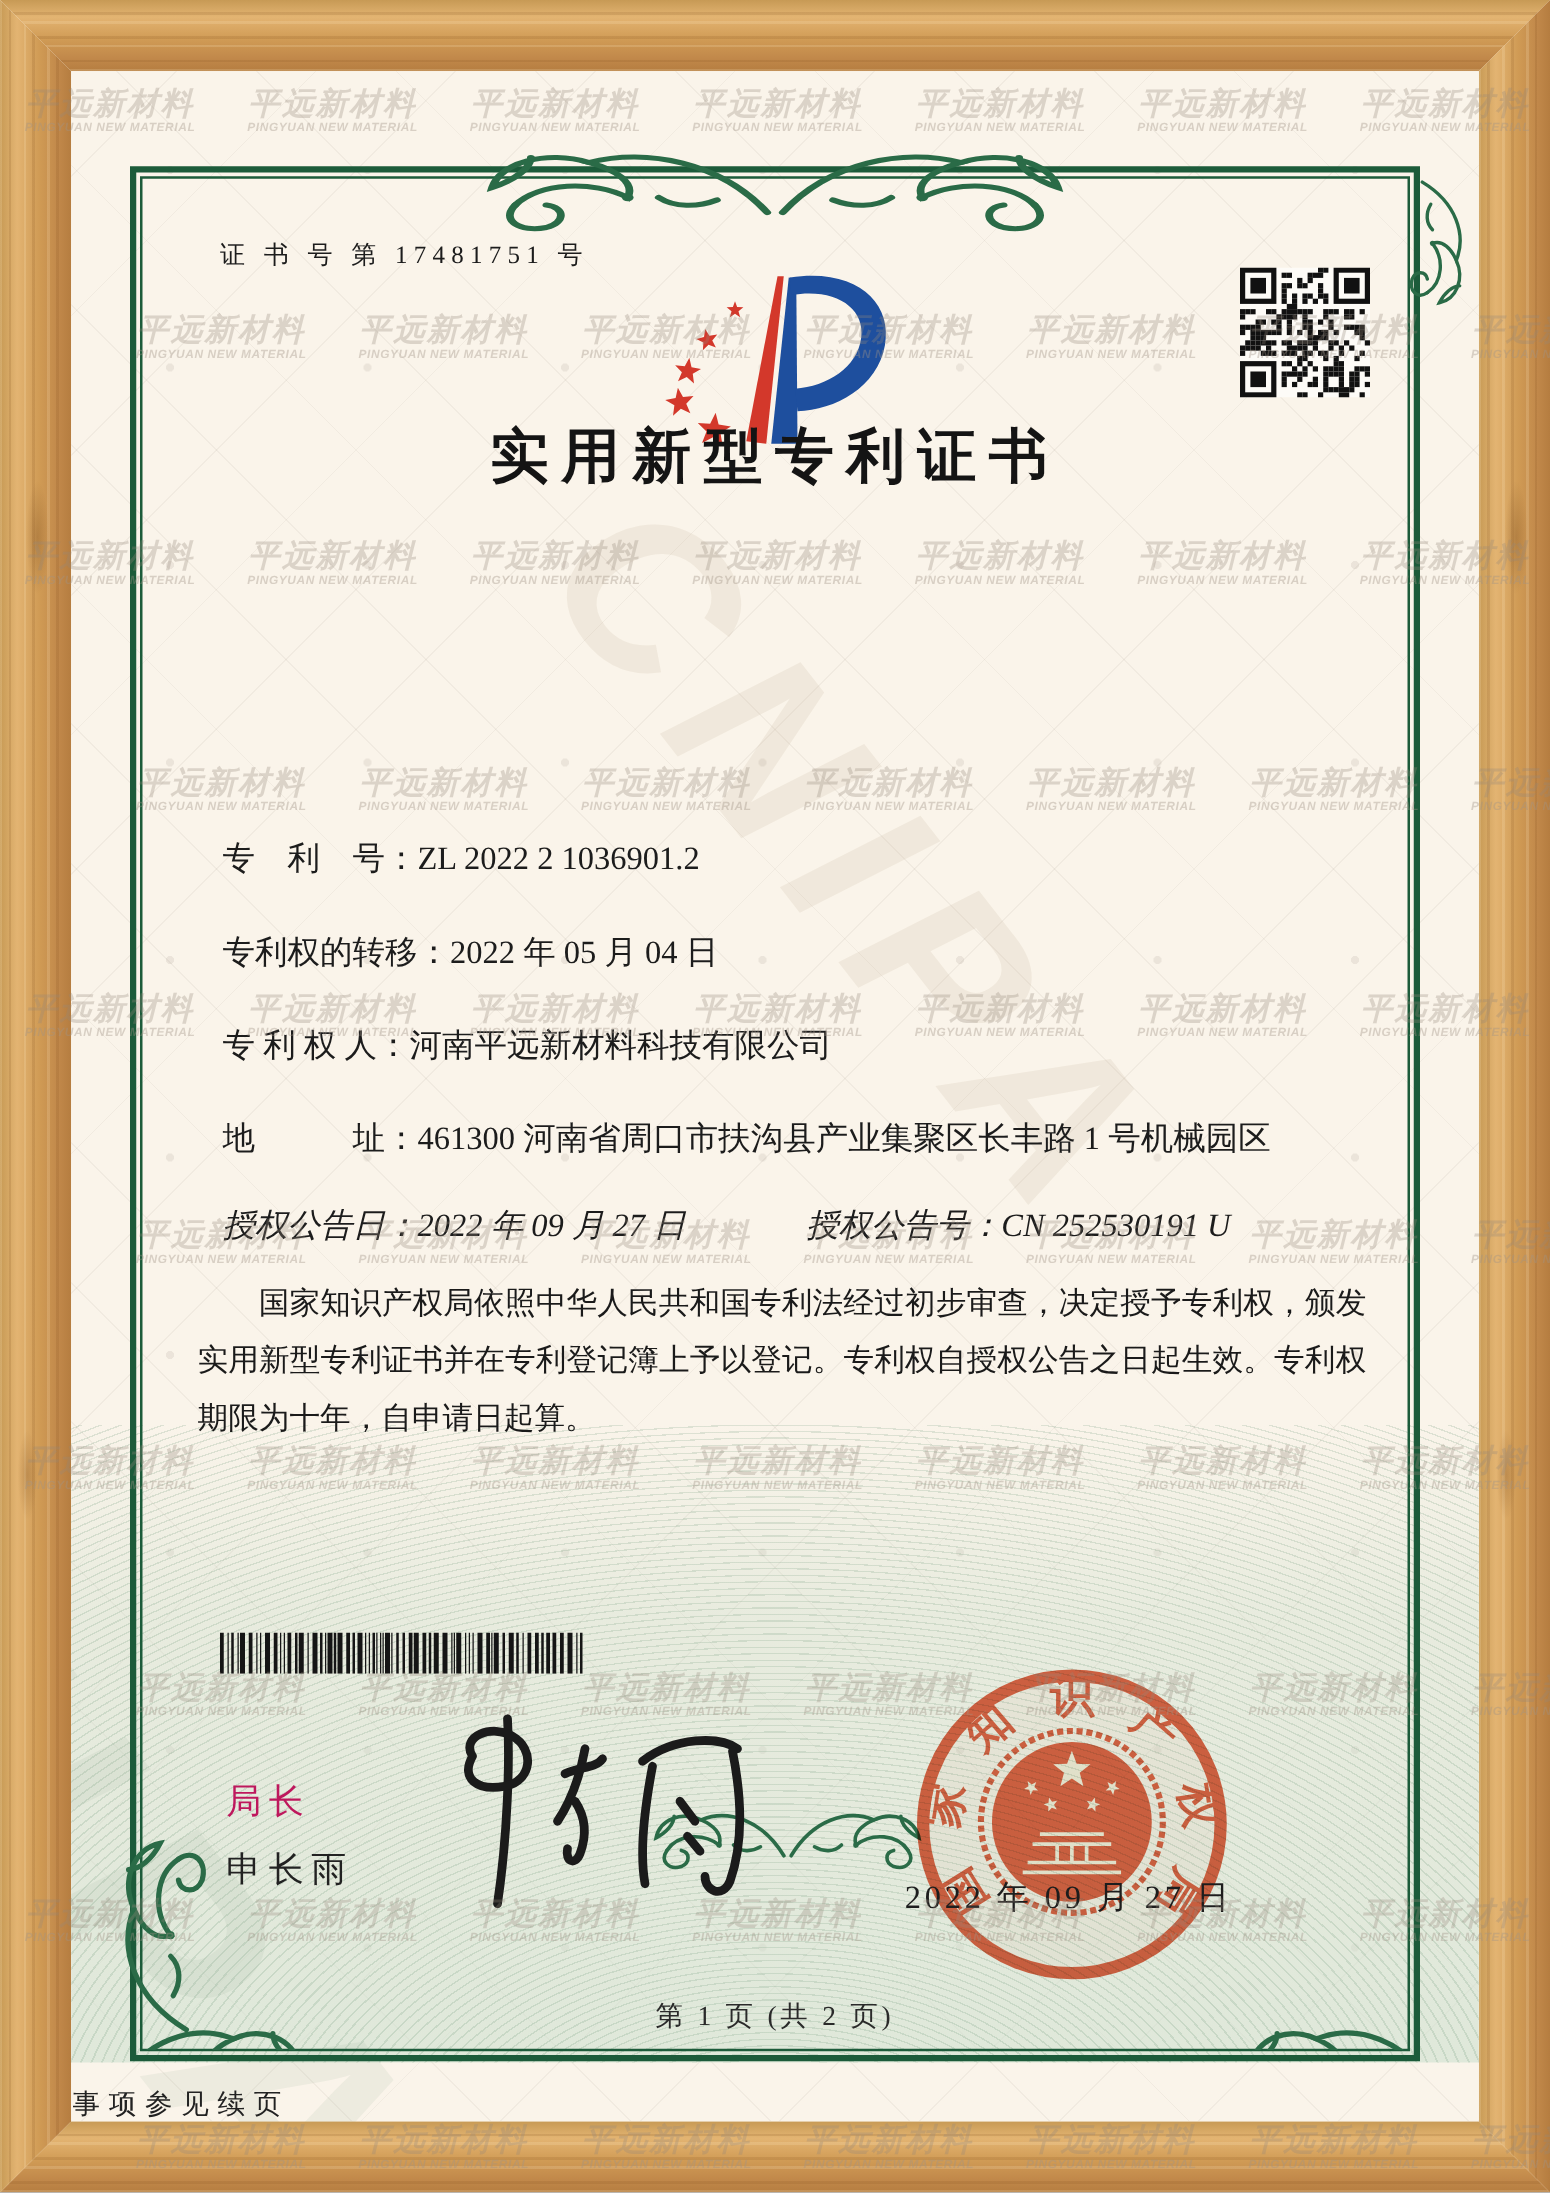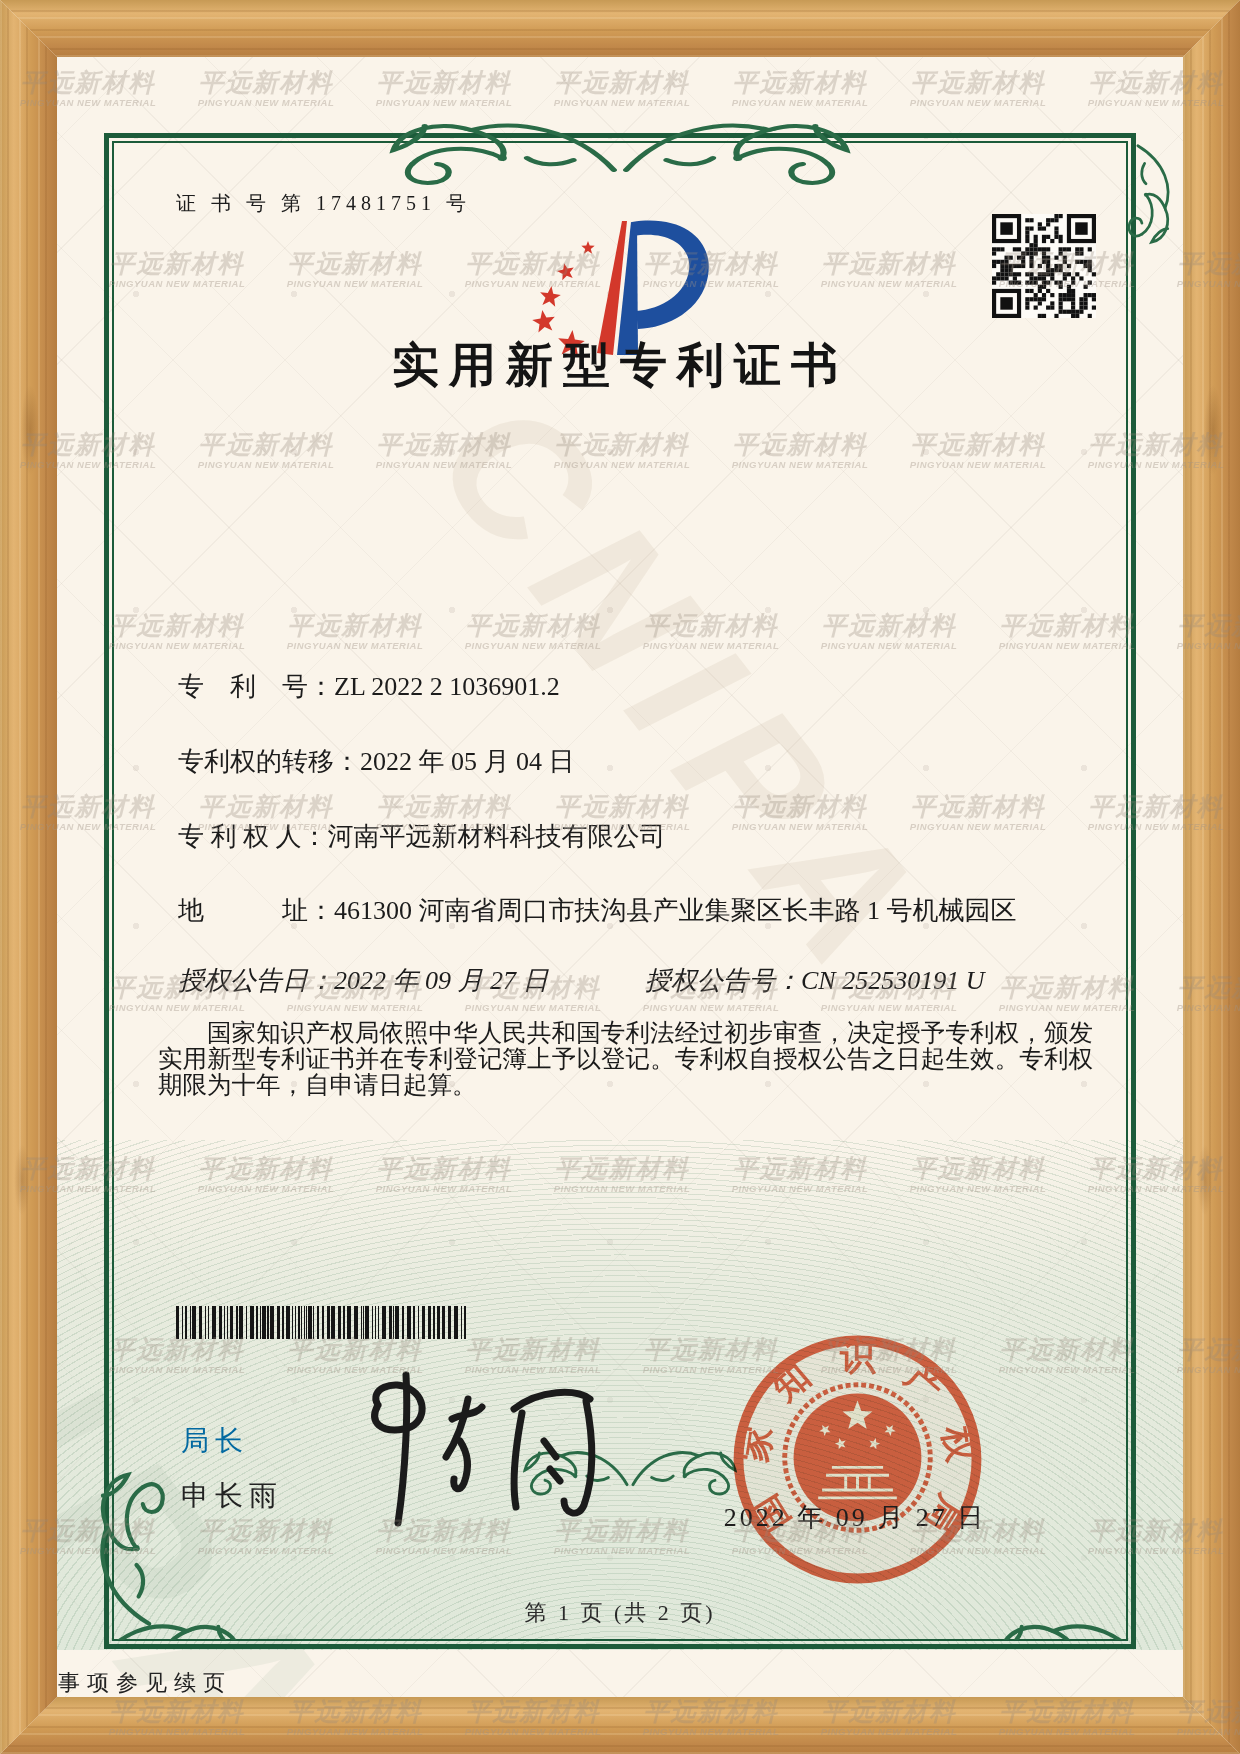--- a/index.html
+++ b/index.html
@@ -69,25 +69,25 @@
   #certnum{left:176px; top:190px; font-size:20px; letter-spacing:5px;}
   #title{left:0; right:0; top:334px; text-align:center; font-size:47px; font-weight:bold;
     letter-spacing:10px; color:#141414; margin:0;}
   .field-row{left:178px; width:912px; display:flex; align-items:flex-start;
     font-size:26px; line-height:37px;}
   .field-label{white-space:pre; flex:none;}
   .field-value{word-break:break-all;}
   #row-addr .field-value{max-width:735px;}
   #grant-row{left:178px; width:912px; font-size:26px; display:flex;font-style:italic;}
   #grant-left{width:467px; flex:none;}
-  #paras{left:158px; width:935px; top:1020px; font-size:24.5px; line-height:26px;
+  #paras{left:158px; width:935px; top:1020px; font-size:24.5px; line-height:46px;
     text-align:justify; color:#1a1a1a;}
   #paras p{margin:0; text-indent:2em;}
   #barcode{left:176px; top:1306px; z-index:5; position:absolute;}
-  #signer-title{left:181px; top:1422px; font-size:28px; font-family:"Liberation Sans",sans-serif; letter-spacing:6px; color:#0369a1;}
+  #signer-title{left:181px; top:1422px; font-size:28px; font-family:"Liberation Sans",sans-serif; letter-spacing:6px; color:#be185d;}
   #signer-name{left:181px; top:1477px; font-size:28px; font-family:"Liberation Sans",sans-serif; letter-spacing:6px; color:#222;}
   #signature{position:absolute; left:318px; top:1365px; z-index:6;}
   #seal{position:absolute; left:710px; top:1312px; z-index:6; mix-blend-mode:multiply; opacity:.92;}
   #seal-date{left:660px; width:390px; top:1500px; text-align:center; font-size:26px;
     letter-spacing:3px; color:#1d1d1d; z-index:7;}
   #page-footer{left:0; right:0; top:1598px; text-align:center; font-size:22px; letter-spacing:3px; color:#2a2a2a;}
   #bottom-note{left:0; right:0; top:1668px; font-size:22px; letter-spacing:7px; color:#222; z-index:6;}
   
   #watermark-layer{position:absolute; inset:0; z-index:50; pointer-events:none; overflow:hidden;}
   .wm-tile{position:absolute; width:160px; text-align:center;

